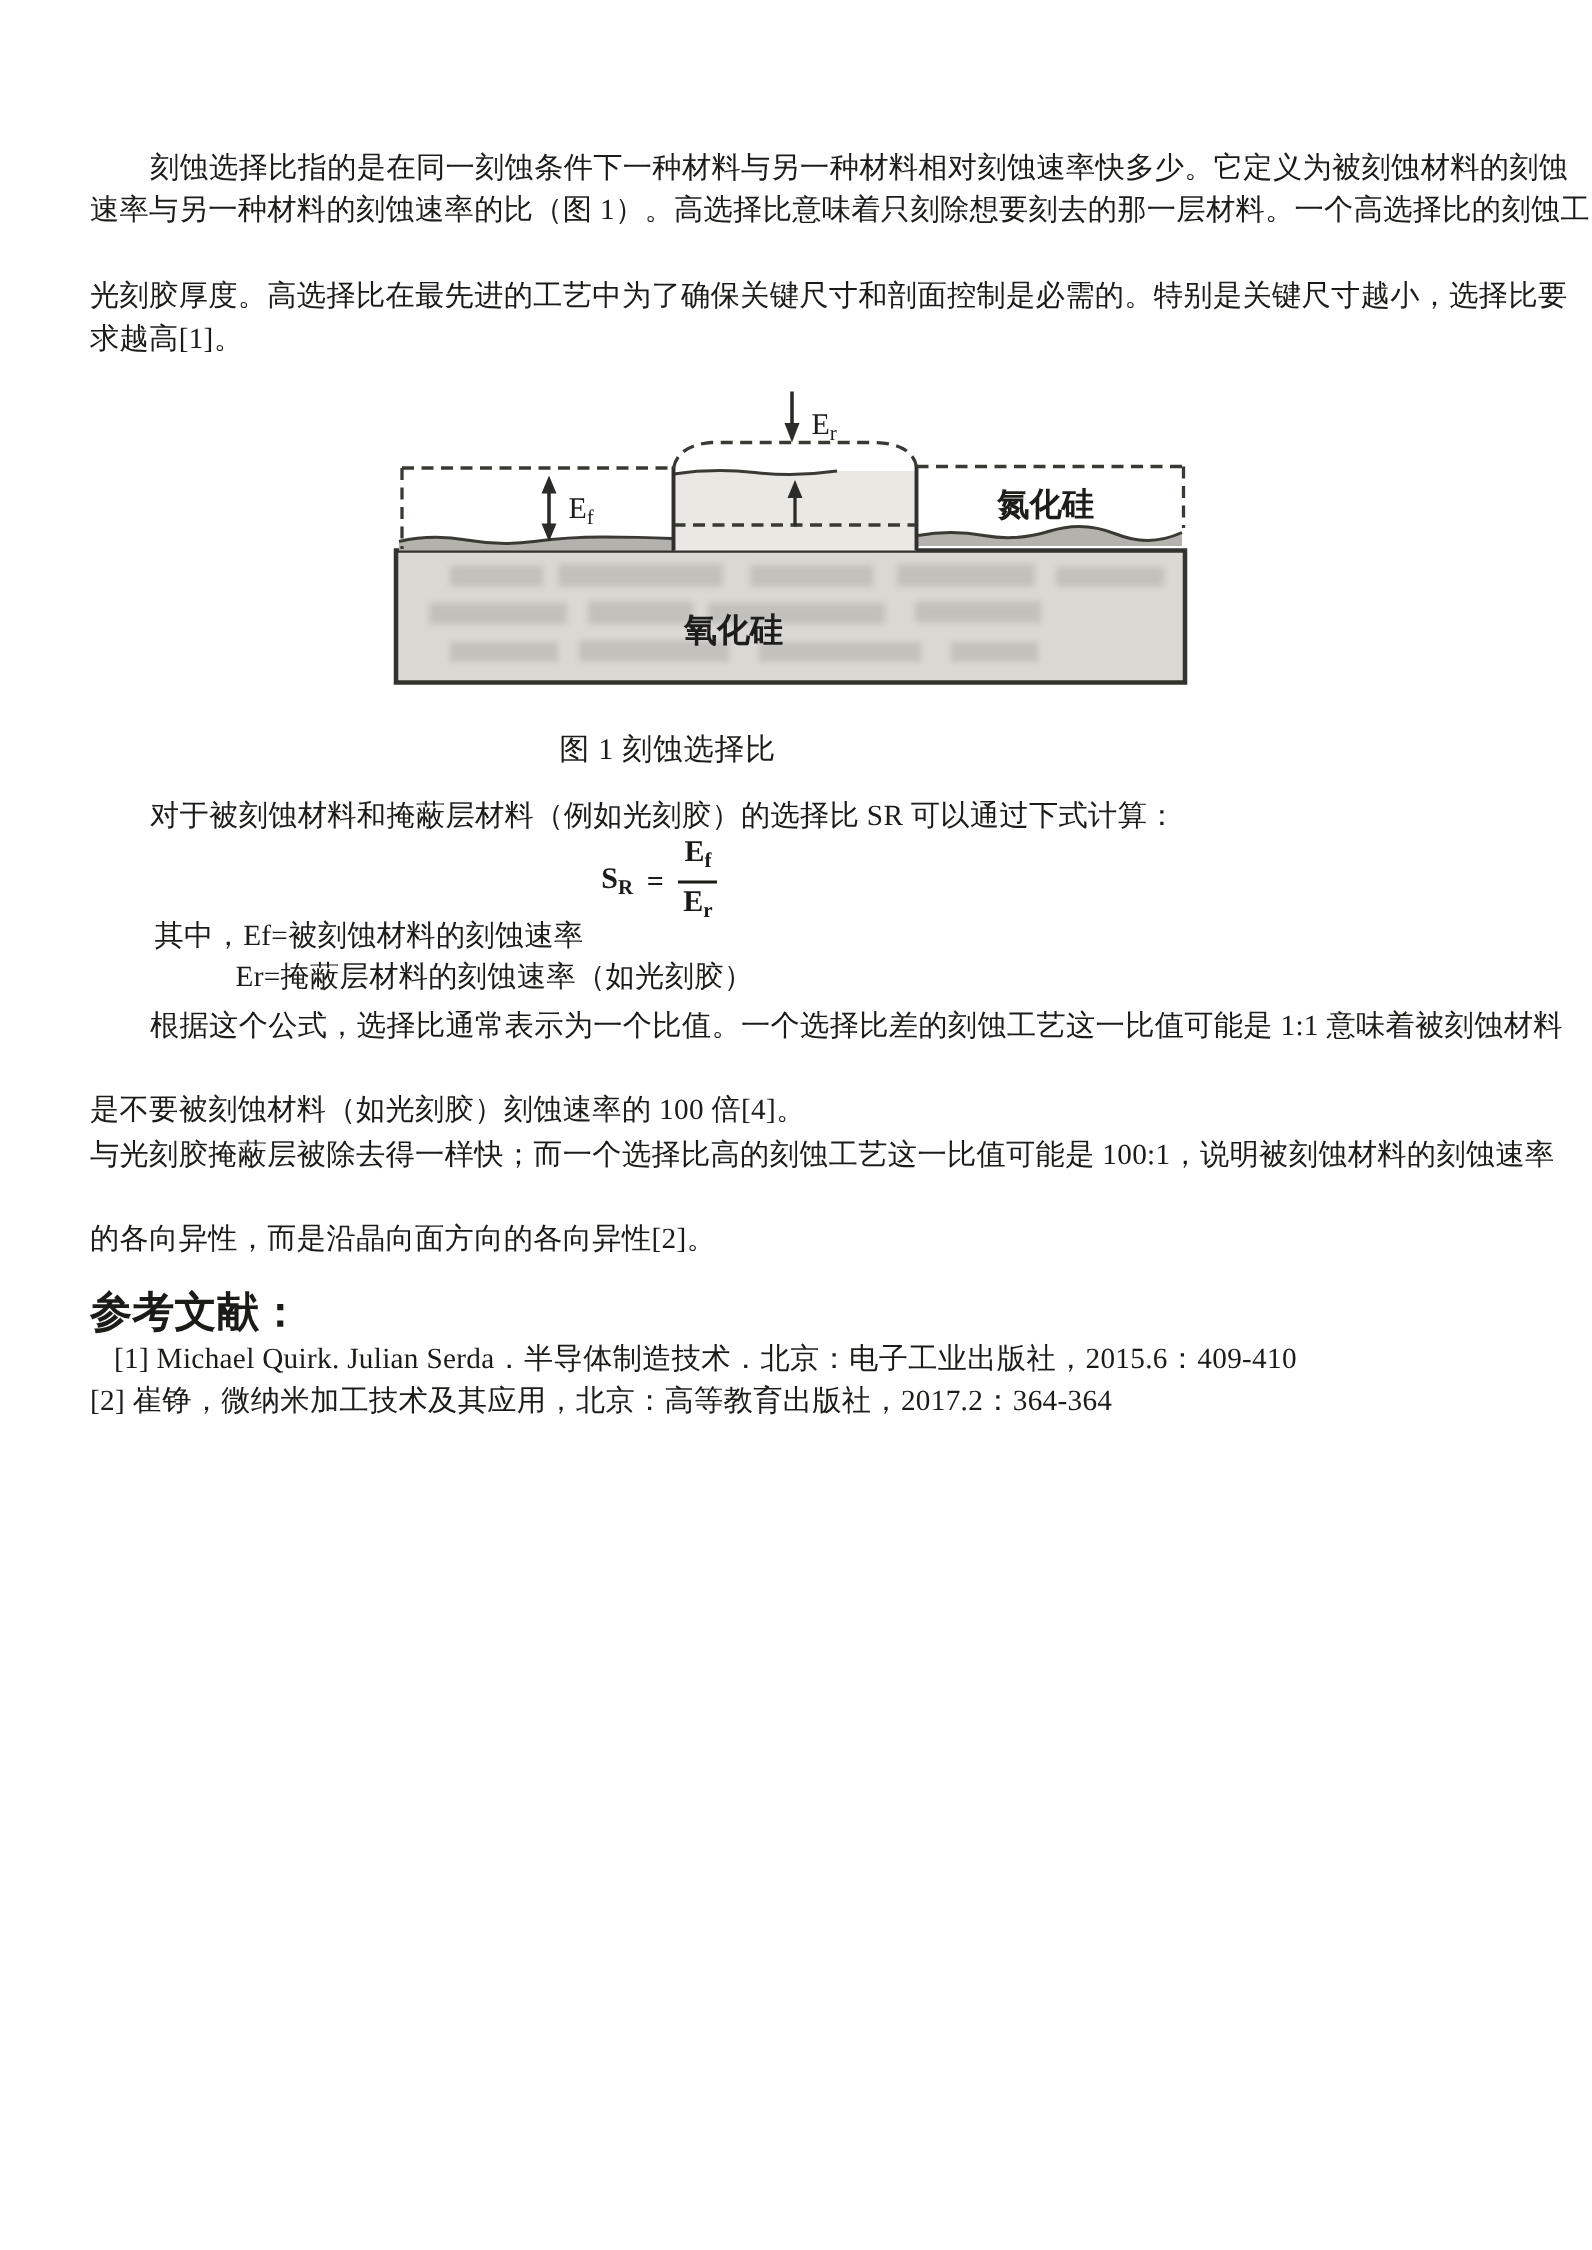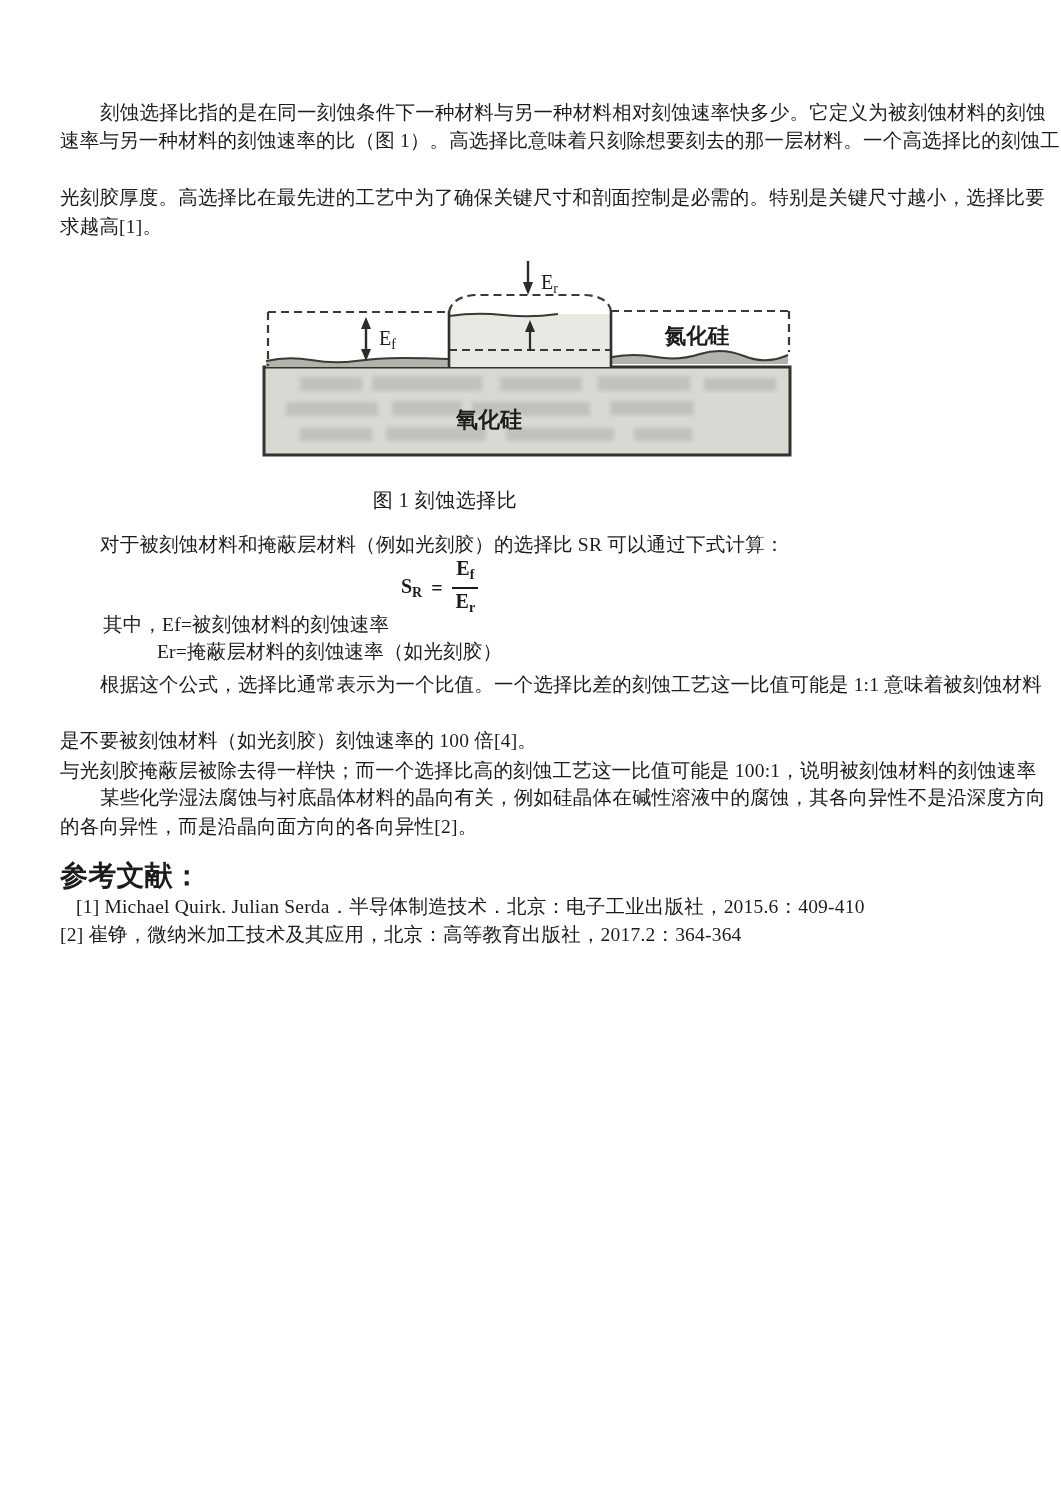--- a/index.html
+++ b/index.html
@@ -134,20 +134,19 @@
     </span>
   </div>
 
   <div class="tline" style="left:103px;top:611px;">其中，Ef=被刻蚀材料的刻蚀速率</div>
   <div class="tline" style="left:157px;top:638px;">Er=掩蔽层材料的刻蚀速率（如光刻胶）</div>
 
   <div class="tline" style="left:100px;top:671px;">根据这个公式，选择比通常表示为一个比值。一个选择比差的刻蚀工艺这一比值可能是 1:1 意味着被刻蚀材料</div>
   <div class="tline" style="left:60px;top:733px;margin-top:24px;">与光刻胶掩蔽层被除去得一样快；而一个选择比高的刻蚀工艺这一比值可能是 100:1，说明被刻蚀材料的刻蚀速率</div>
   <div class="tline" style="left:60px;top:727px;">是不要被刻蚀材料（如光刻胶）刻蚀速率的 100 倍[4]。</div>
 
-  <div class="tline" style="left:100px;top:784px;">某些化学湿法腐蚀与衬底晶体材料的晶向有关，例如硅晶体在碱性溶液中的腐蚀，其各向异性不是沿深度方向</div>
   <div class="tline" style="left:60px;top:813px;">的各向异性，而是沿晶向面方向的各向异性[2]。</div>
 
   <div class="tline refhead" style="left:60px;top:862px;">参考文献：</div>
   <div class="tline" style="left:48px;top:893px;margin-left:28px;">[1] Michael Quirk. Julian Serda．半导体制造技术．北京：电子工业出版社，2015.6：409-410</div>
   <div class="tline" style="left:60px;top:921px;">[2] 崔铮，微纳米加工技术及其应用，北京：高等教育出版社，2017.2：364-364</div>
 
 </div>
 
 </body></html>

